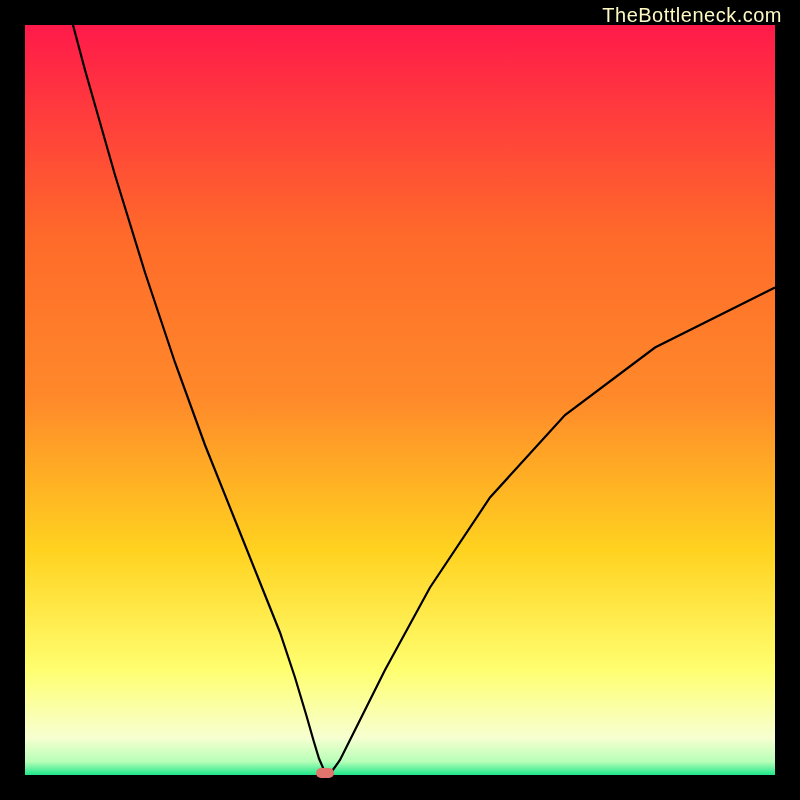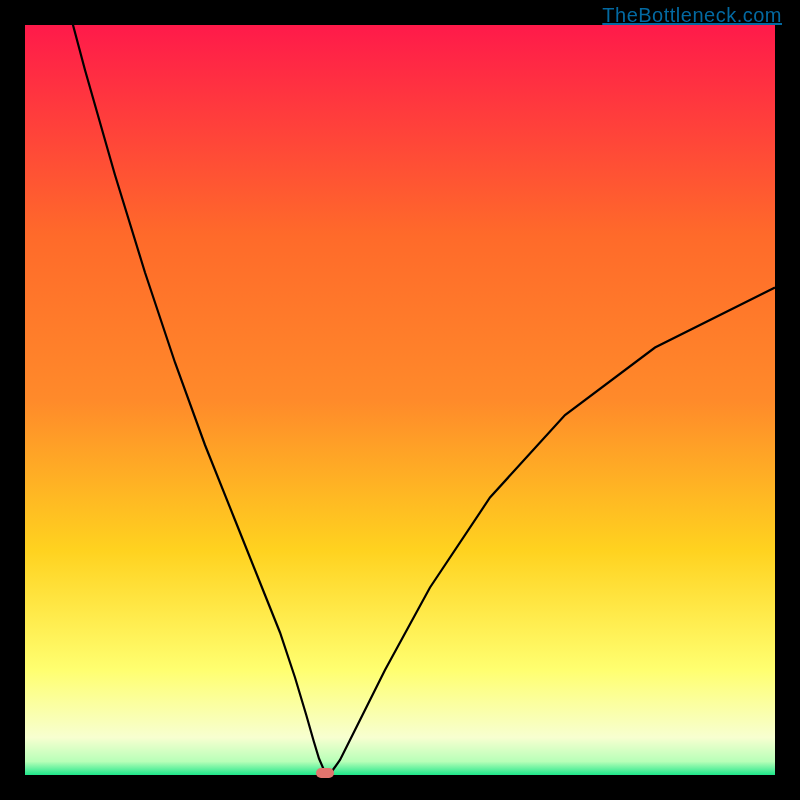--- a/index.html
+++ b/index.html
@@ -14,26 +14,25 @@
   .frame {
     position: relative;
     width: 800px;
     height: 800px;
     background: #000000;
   }
   .watermark {
     position: absolute;
     top: 4px;
     right: 18px;
-    color: #0369a1;
+    color: #fef9c3;
     font-size: 20px;
     font-weight: 500;
     letter-spacing: 0.5px;
     user-select: none;
-    text-decoration: underline;
   }
   .plot-area {
     position: absolute;
     left: 25px;
     top: 25px;
     width: 750px;
     height: 750px;
   }
   svg {
     display: block;

